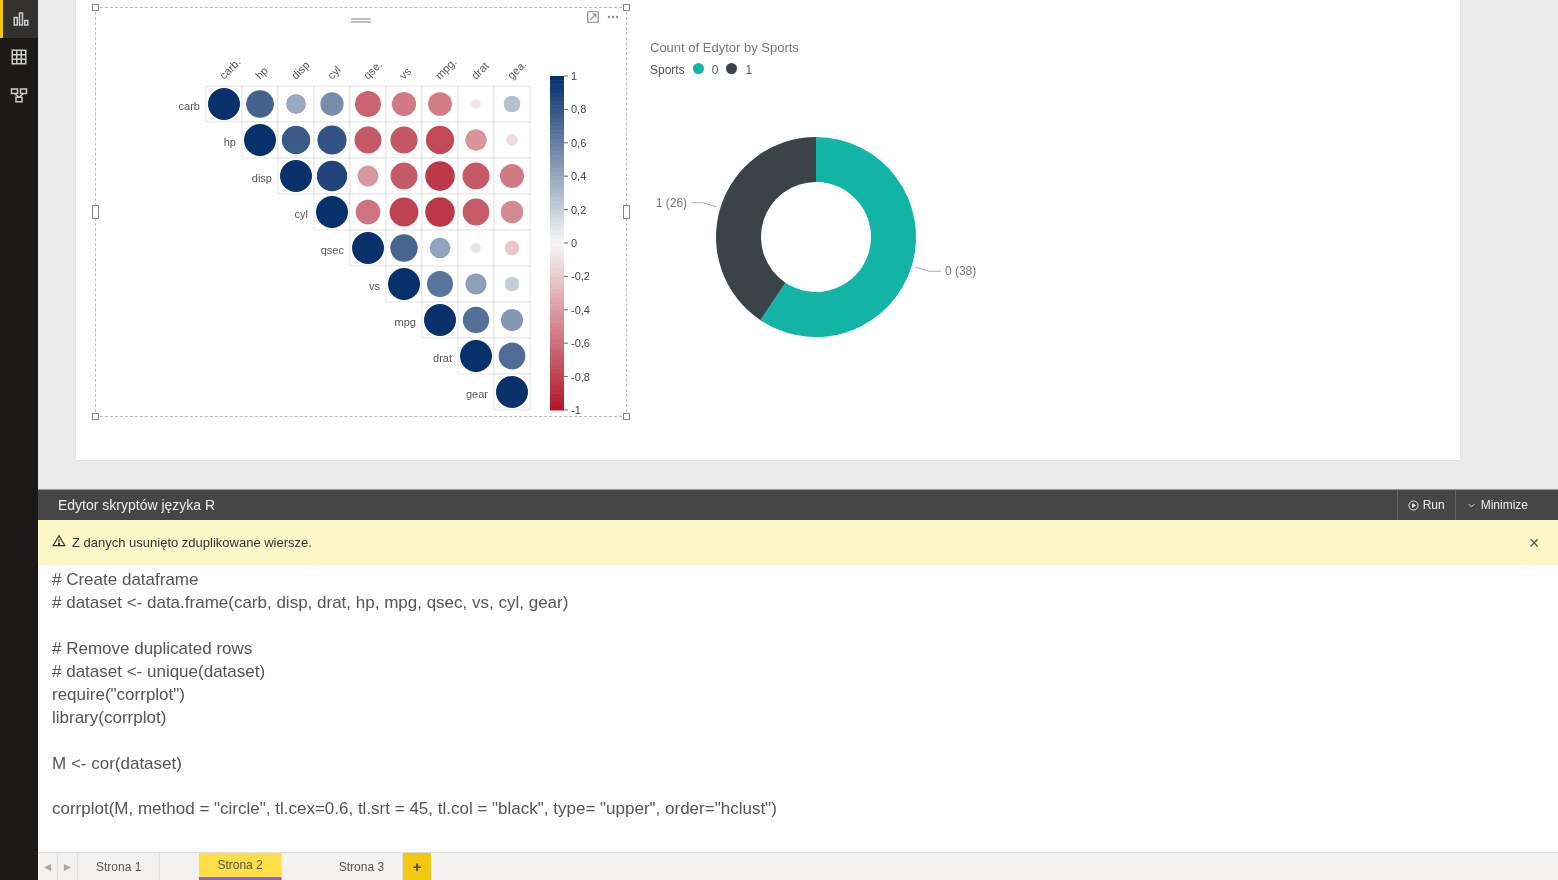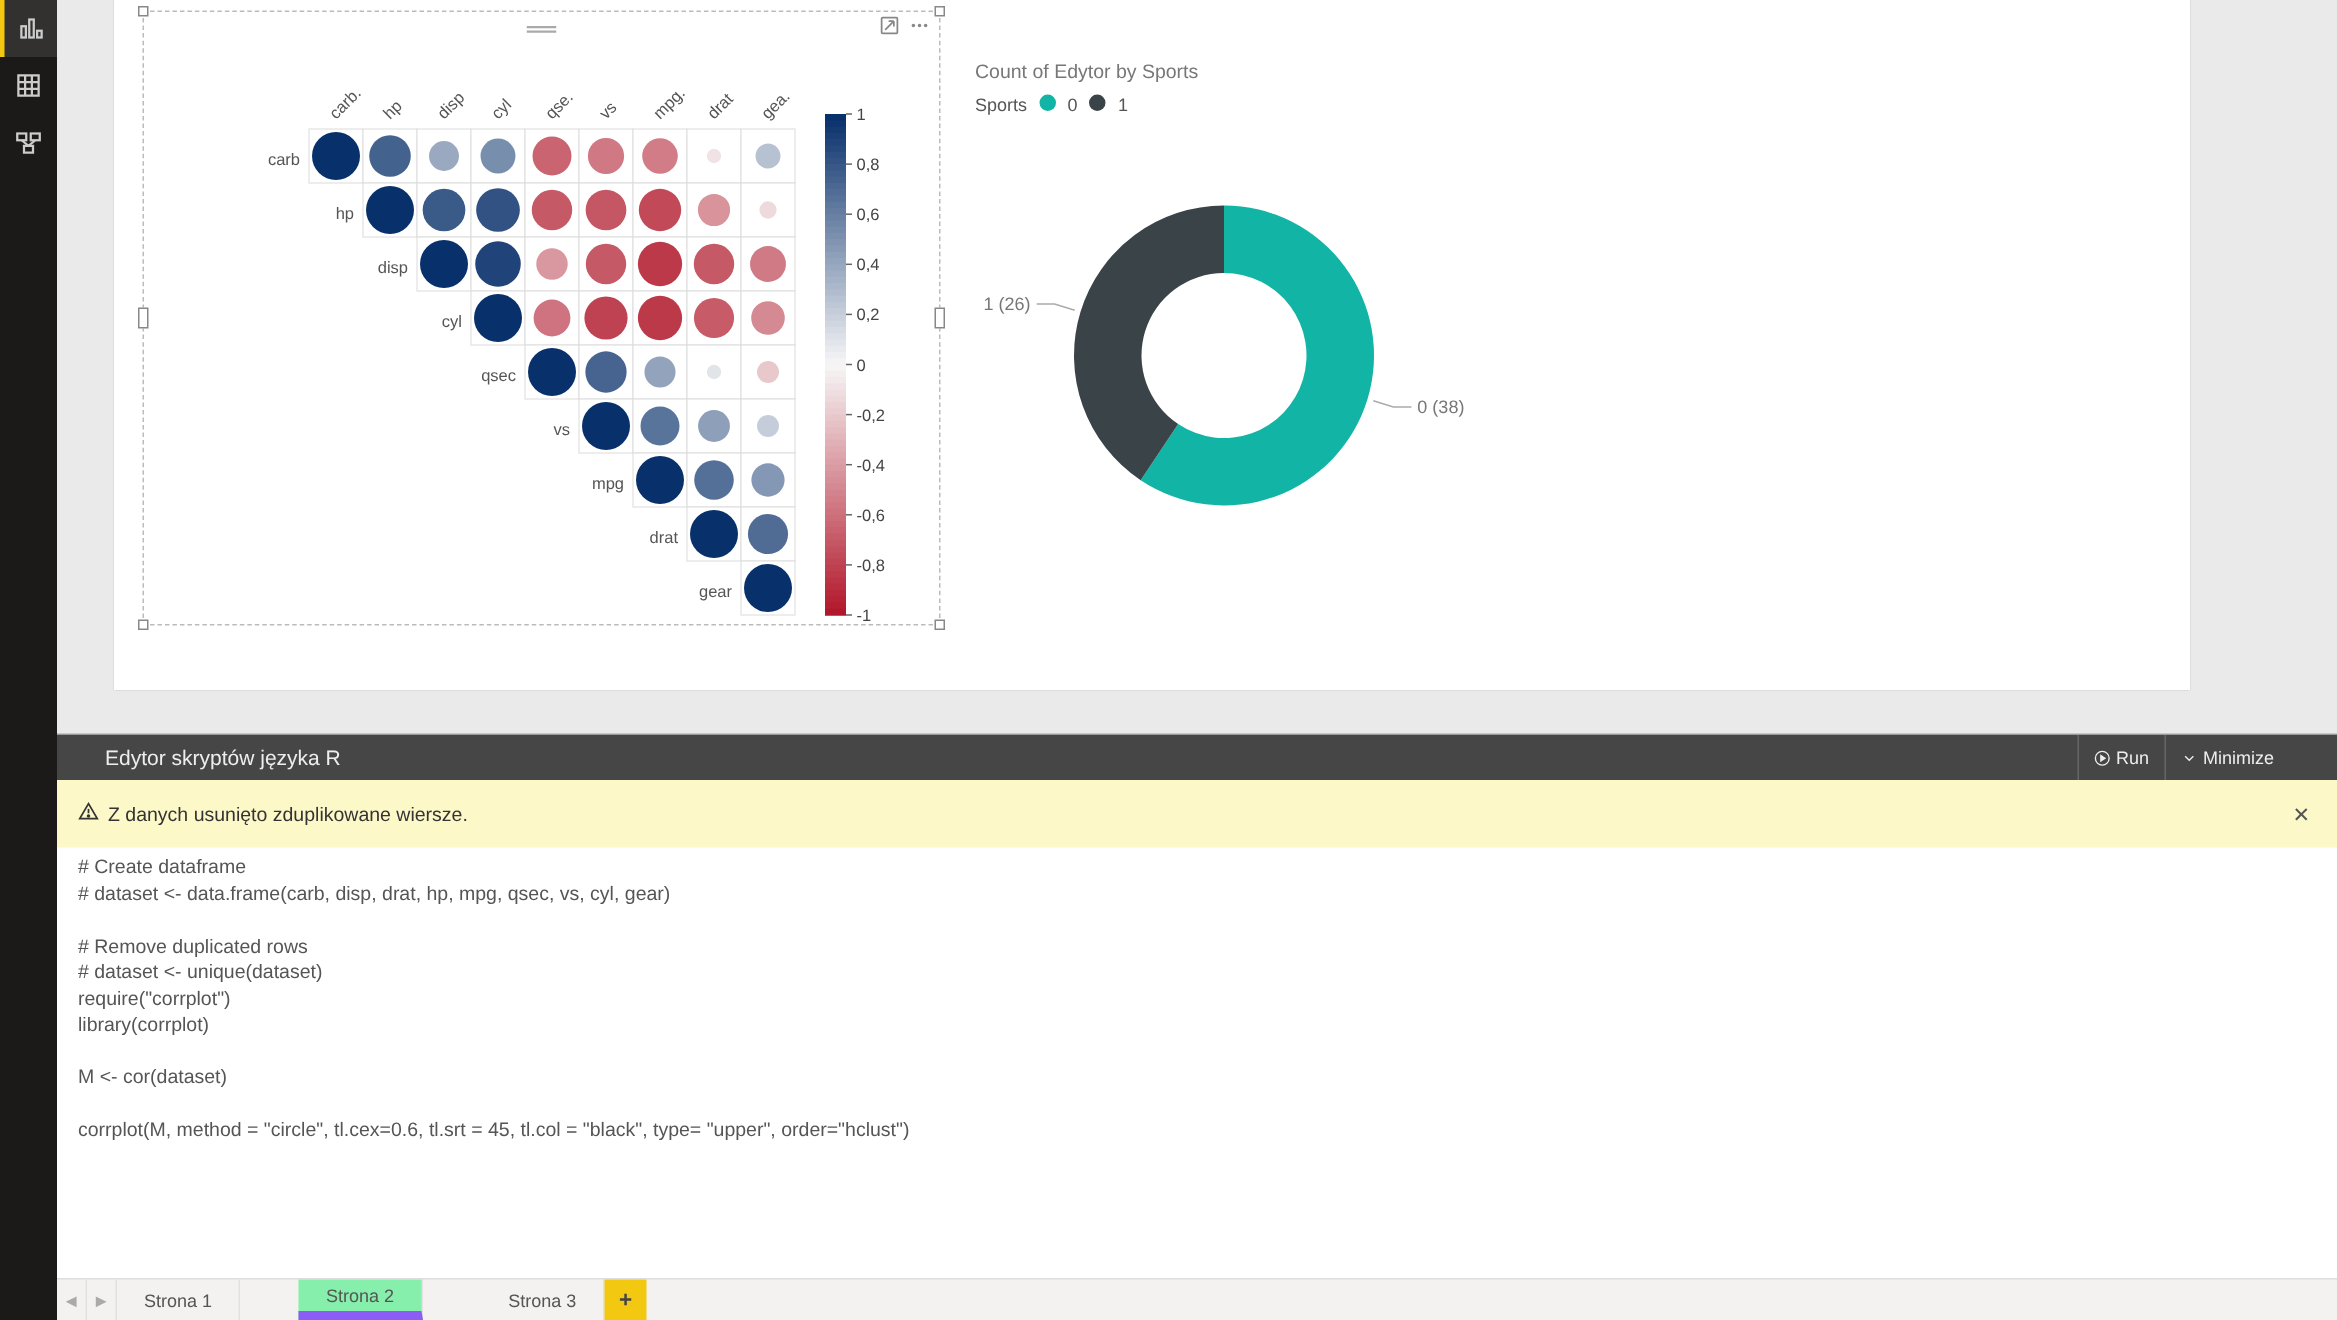--- a/index.html
+++ b/index.html
@@ -31,33 +31,33 @@
 .donut-title { font-size: 13px; color: #777; margin: 10px 0 8px 4px; }
 .donut-legend { display: flex; align-items: flex-start; gap: 8px; font-size: 12px; color: #555; margin-left: 4px; }
 .legend-swatch { width: 11px; height: 11px; border-radius: 50%; display: inline-block; }
 
 .corrplot-svg { width: 100%; height: 100%; display: block; }
 .rowlabel { font-size: 11px; fill: #555; text-anchor: end; alignment-baseline: middle; }
 .collabel { font-size: 11px; fill: #555; text-anchor: start; }
 .scale-label { font-size: 11px; fill: #444; }
 
 .script-panel { background: #fff; display: flex; flex-direction: column; height: 363px; border-top: 1px solid #999; }
-.script-titlebar { background: #464646; color: #eee; height: 30px; display: flex; align-items: center; padding: 0 32px; font-size: 14px; }
+.script-titlebar { background: #464646; color: #eee; height: 30px; display: flex; align-items: center; padding: 0 20px; font-size: 14px; }
 .script-titlebar .spacer { flex: 1; }
 .script-titlebar .btn { display: flex; align-items: center; gap: 4px; padding: 0 10px; height: 30px; cursor: pointer; font-size: 12px; border-left: 1px solid #666; }
 .script-titlebar .btn svg { width: 11px; height: 11px; }
 .warning-bar { background: #fdf8c8; padding: 14px 14px; font-size: 13px; color: #333; display: flex; align-items: center; gap: 6px; }
 .warning-bar .spacer { flex: 1; }
 .warning-bar .close { cursor: pointer; color: #555; font-size: 14px; padding: 0 4px; }
-.code-area { flex: 1; padding: 4px 14px; font-size: 13px; color: #555; line-height: 1.35; font-family: "Segoe UI", sans-serif; white-space: pre; overflow: auto; }
+.code-area { flex: 1; padding: 4px 14px; font-size: 17px; color: #555; line-height: 1.35; font-family: "Segoe UI", sans-serif; white-space: pre; overflow: auto; }
 
 .page-tabs { height: 28px; background: #f3f2f1; border-top: 1px solid #ddd; display: flex; align-items: stretch; font-size: 12px; }
 .tab-nav { width: 20px; display: flex; align-items: center; justify-content: center; color: #aaa; border-right: 1px solid #e1e1e1; cursor: pointer; }
 .page-tab { padding: 0 18px; display: flex; align-items: center; border-right: 1px solid #e1e1e1; color: #555; cursor: pointer; }
-.page-tab.active { background: #86efac; border-bottom: 6px solid #8b5cf6; font-weight: 400; }
+.page-tab.active { background: #fde047; border-bottom: 3px solid #8b5cf6; font-weight: 400; }
 .add-page { width: 28px; background: #f2c811; display: flex; align-items: center; justify-content: center; color: #444; font-size: 15px; font-weight: 700; cursor: pointer; }
 </style>
 </head>
 <body>
 
 <div class="app">
   <div class="leftnav">
     <div class="leftnav-item active">
       <svg viewBox="0 0 24 24" fill="none" stroke="currentColor" stroke-width="2">
           <rect x="3" y="10" width="4" height="10"></rect>

